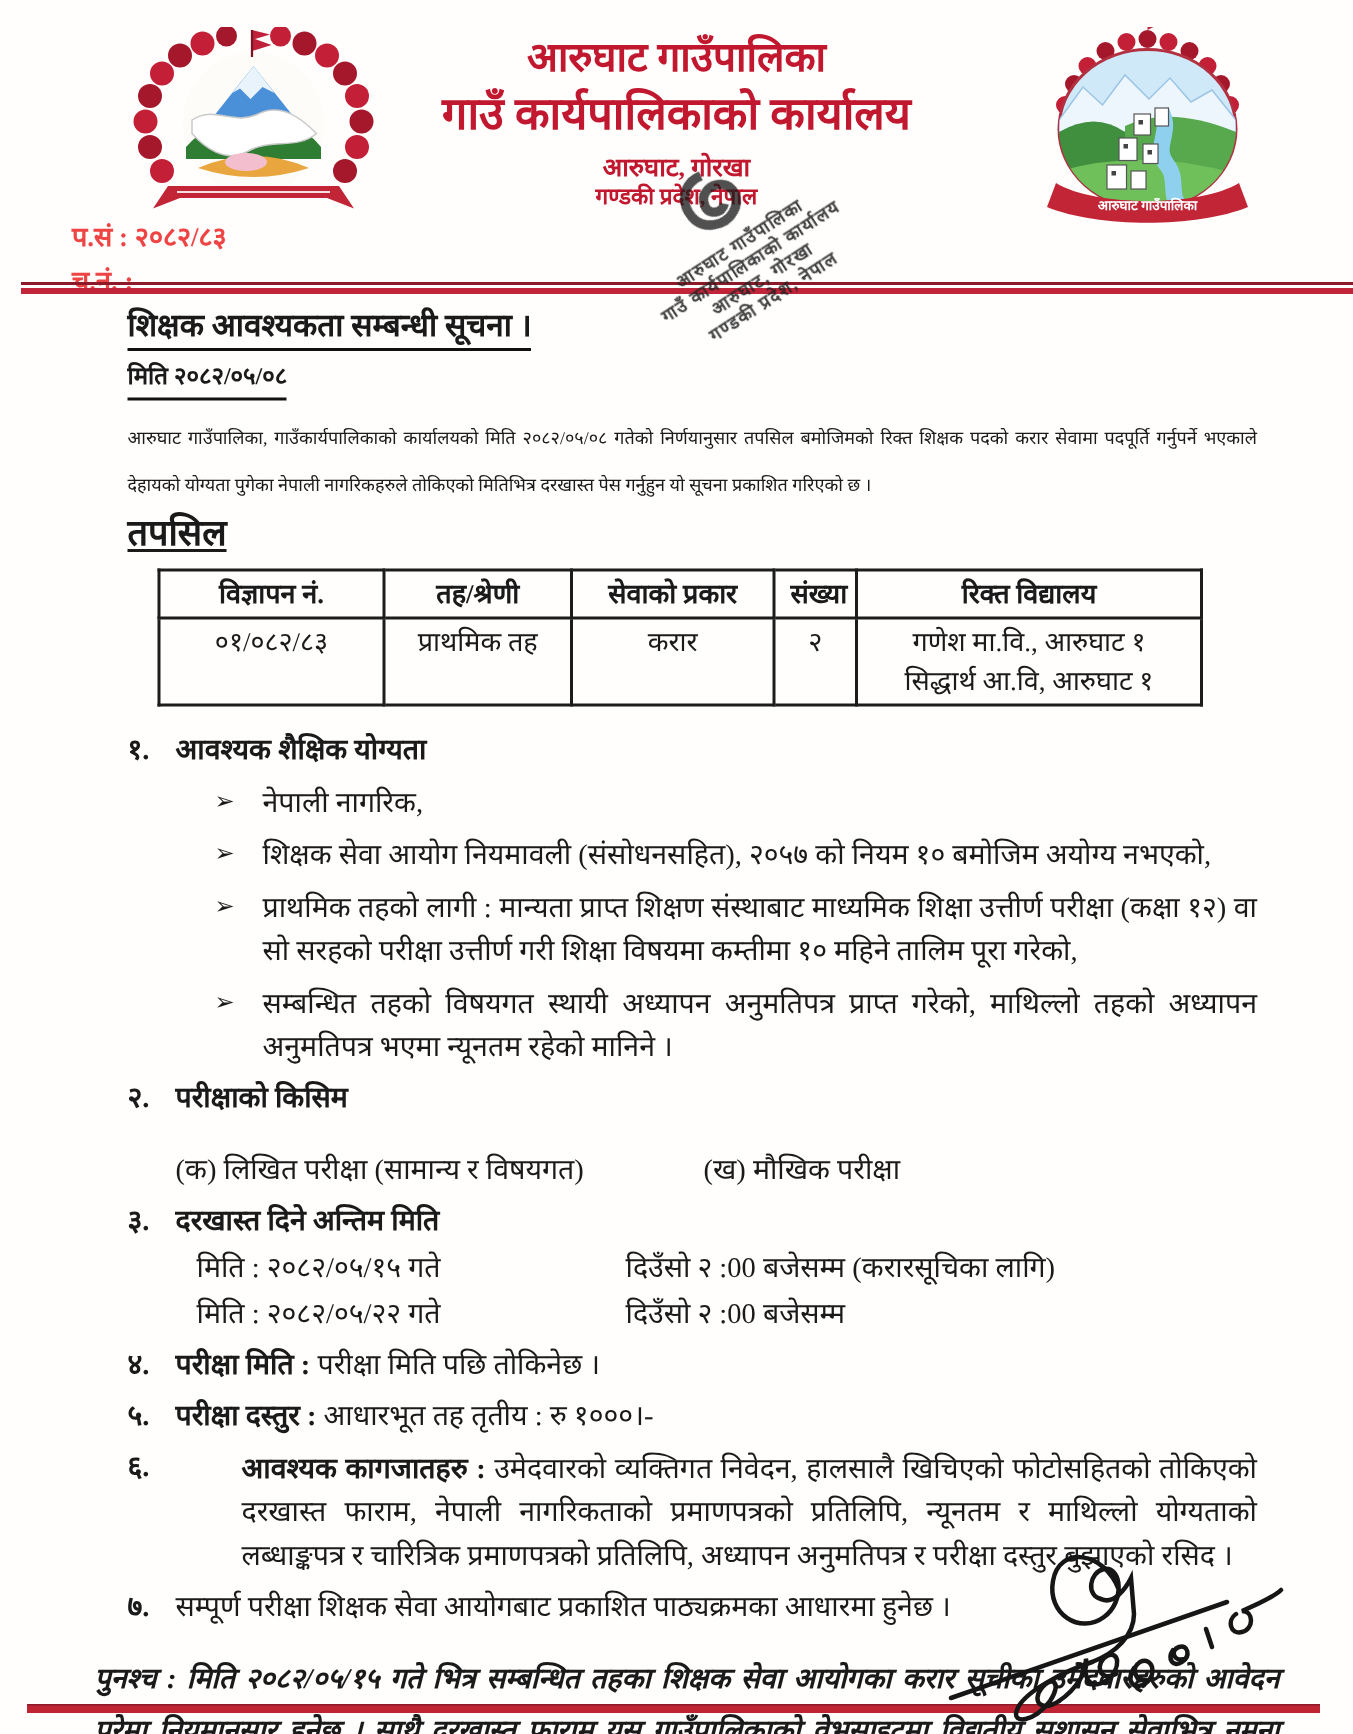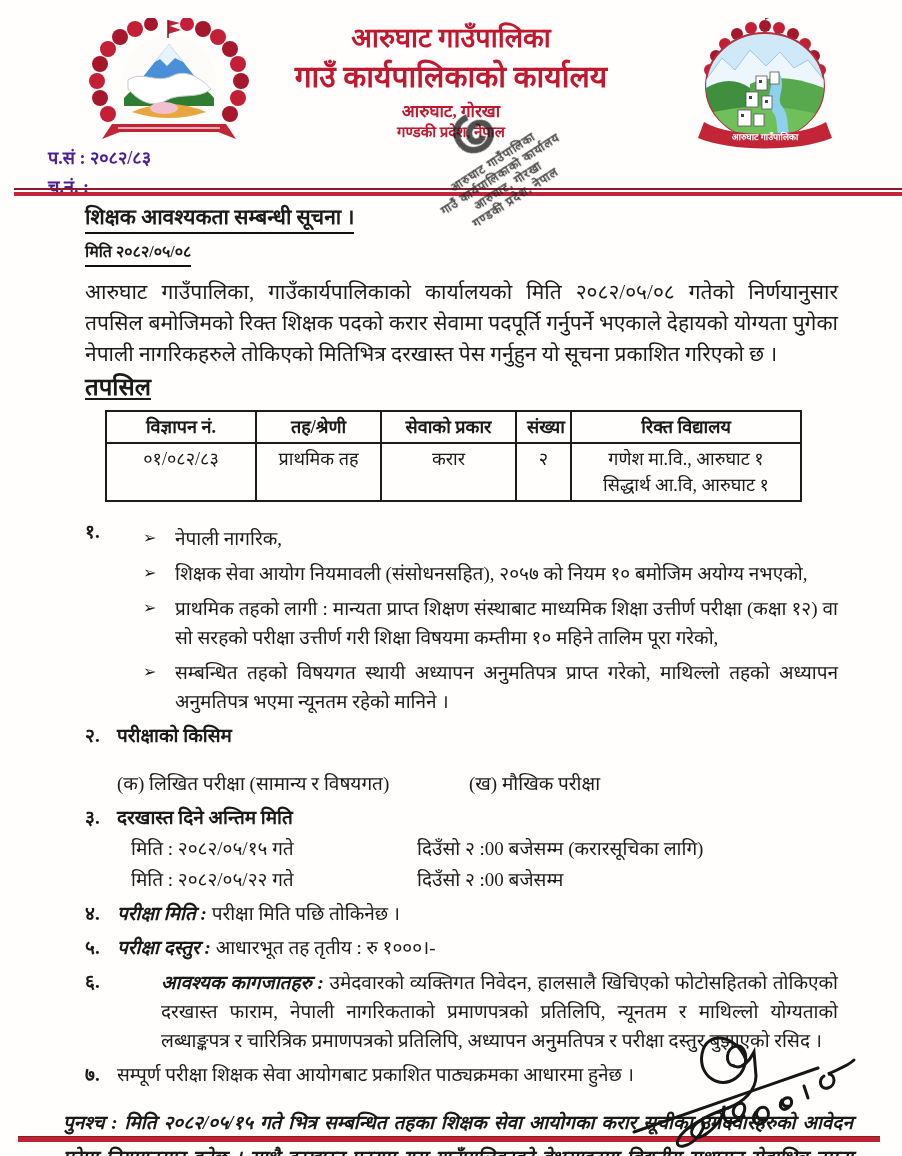--- a/index.html
+++ b/index.html
@@ -8,52 +8,52 @@
     font-family:"Liberation Serif","DejaVu Serif",serif;color:#1a1a1a;overflow:hidden;
   }
   
   .emblem-left{position:absolute;left:84px;top:18px;width:170px;height:132px;}
   .emblem-right{position:absolute;left:678px;top:18px;width:174px;height:132px;}
   .head-center{position:absolute;left:232px;top:22px;width:438px;text-align:center;color:#c2182f;}
   .head-line1{font-size:27px;font-weight:700;line-height:32px;}
   .head-line2{font-size:30px;font-weight:700;line-height:38px;margin-top:4px;}
   .head-line3{font-size:17px;font-weight:700;line-height:22px;margin-top:5px;}
   .head-line4{font-size:15px;font-weight:700;line-height:19px;}
-  .refs{position:absolute;left:48px;top:144px;font-size:18px;font-weight:600;color:#4c1d95;line-height:29px;}
+  .refs{position:absolute;left:48px;top:144px;font-size:18px;font-weight:600;color:#ef4444;line-height:29px;}
   .double-rule{position:absolute;left:14px;right:0;top:188px;height:2px;
     border-top:2px solid #8d1a29;border-bottom:4px solid #c2243a;}
   
   .stamp{position:absolute;left:392px;top:104px;width:196px;z-index:5;
     transform:rotate(-33deg);color:#222;opacity:.85;filter:blur(.35px);
     text-align:center;font-weight:700;}
   .stamp svg{display:block;margin:0 auto 2px auto;width:58px;height:50px;transform:rotate(10deg);}
   .stamp-line{font-size:12px;line-height:14px;letter-spacing:1px;}
   
   .main{position:absolute;left:85px;top:204px;width:753px;}
   .center{}
   .notice-title{display:inline-block;font-size:21px;font-weight:700;
     border-bottom:2px solid #111;padding-bottom:2px;line-height:26px;}
   .notice-date{display:inline-block;font-size:16px;font-weight:700;
     border-bottom:2px solid #111;padding-bottom:1px;line-height:25px;margin-top:5px;}
-  .intro{margin:10px 0 0 0;font-size:21px;line-height:31px;text-align:justify;}
+  .intro{margin:10px 0 0 0;font-size:12px;line-height:31px;text-align:justify;}
   .tapasil{margin-top:2px;font-size:24px;font-weight:700;text-decoration:underline;
     text-underline-offset:3px;line-height:30px;}
   
   table.vac{border-collapse:collapse;margin:8px 0 0 20px;width:695px;table-layout:fixed;padding-left:30px;}
   table.vac th,table.vac td{border:2px solid #1c1c1c;padding:2px 10px;font-size:18px;
     line-height:26px;text-align:center;vertical-align:top;font-weight:400;}
   table.vac th{font-weight:700;}
   table.vac th:first-child{text-align:center;}
   
   .secs{margin-top:16px;}
   .sec{display:flex;margin-top:6px;font-size:19px;line-height:28px;}
   .sec-num{width:32px;flex:none;font-weight:700;}
   .sec-body{flex:1;min-width:0;}
   .sec-title{font-weight:700;}
-  .lbl{font-weight:700;font-style:italic;}
+  .lbl{font-weight:700;}
   .bullet{display:flex;margin-top:6px;padding-left:26px;}
   .bullet-marker{width:32px;flex:none;font-size:16px;}
   .bullet-text{flex:1;text-align:justify;line-height:29px;}
   .opts{display:flex;margin-top:20px;}
   .opt-a{width:352px;flex:none;}
   .s3row{display:flex;margin-top:3px;}
   .s3-date{width:286px;flex:none;padding-left:14px;}
   .just{text-align:justify;line-height:29px;margin-left:44px;}
   
   .postscript{margin:16px 0 0 -22px;width:790px;font-size:19px;font-weight:700;
@@ -229,20 +229,21 @@
           </td>
         </tr>
       </tbody>
     </table>
 
     <div class="secs">
 
       <div class="sec">
         <div class="sec-num">१.</div>
         <div class="sec-body">
+          <div class="sec-title">आवश्यक शैक्षिक योग्यता</div>
           <div class="bullet">
             <span class="bullet-marker">➢</span>
             <span class="bullet-text">नेपाली नागरिक,</span>
           </div>
           <div class="bullet">
             <span class="bullet-marker">➢</span>
             <span class="bullet-text">शिक्षक सेवा आयोग नियमावली  (संसोधनसहित), २०५७ को नियम १० बमोजिम अयोग्य नभएको,</span>
           </div>
           <div class="bullet">
             <span class="bullet-marker">➢</span>

